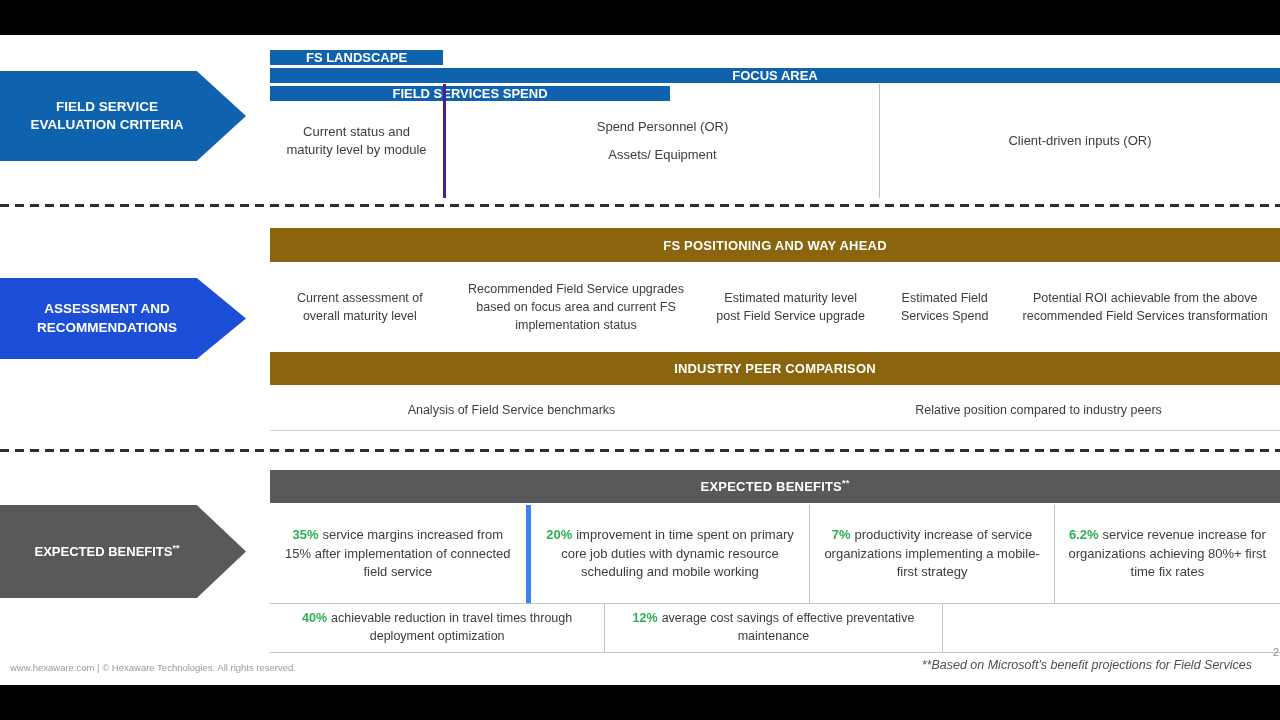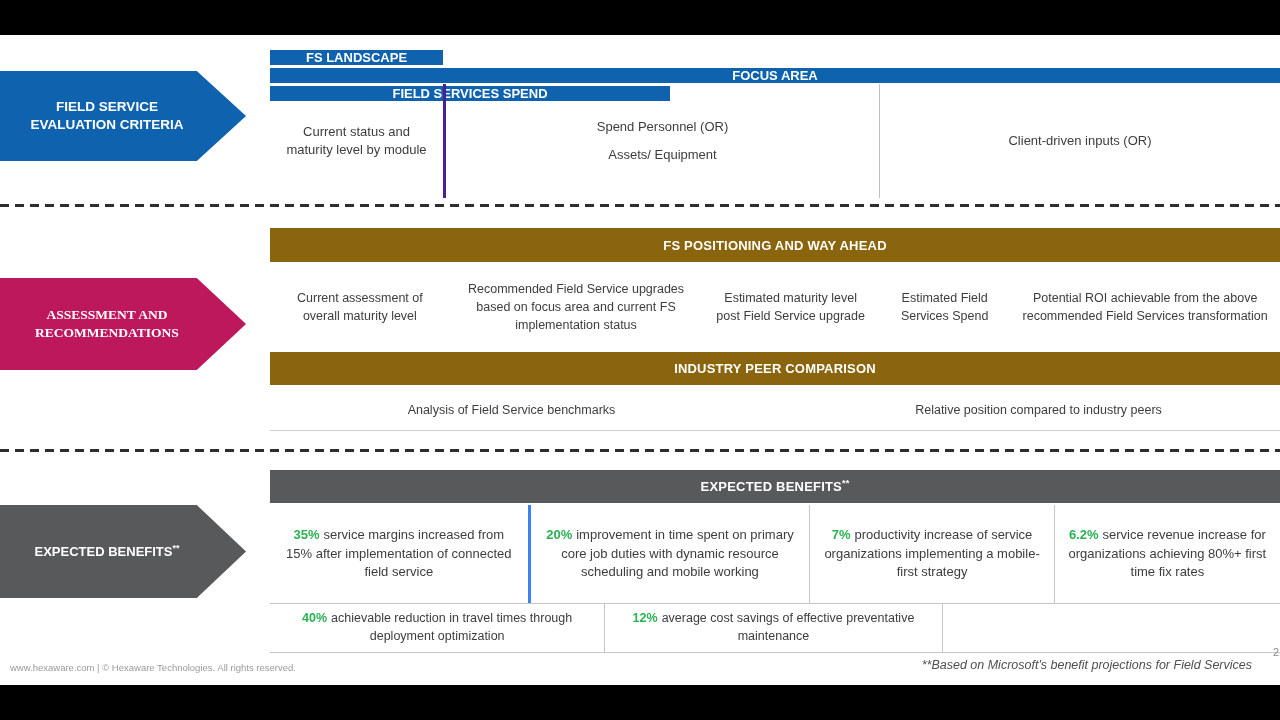--- a/index.html
+++ b/index.html
@@ -11,21 +11,21 @@
 
   
   .arrow {
     position:absolute; left:0; width:246px; box-sizing:border-box;
     color:#fff; font-weight:bold; font-size:13.5px; line-height:1.35;
     display:flex; align-items:center; justify-content:center; text-align:center;
     clip-path:polygon(0 0, 80% 0, 100% 50%, 80% 100%, 0 100%);
     padding:0 46px 0 14px;
   }
   .arrow-blue { top:36px;  height:90px; background:#0f62ae; }
-  .arrow-gold { top:243px; height:92px; background:#be185d;font-family:Liberation Serif, serif; }
+  .arrow-gold { top:243px; height:81px; background:#1d4ed8; }
   .arrow-gray { top:470px; height:93px; background:#58595b; font-size:13px; }
   sup { font-size:9px; }
 
   
   .t1-header { position:absolute; left:270px; top:15px; width:1010px; height:32px; display:flex; gap:3px;flex-direction:column; }
   .t1-header .hcell {
     background:#0f62ae; color:#fff; font-weight:bold; font-size:13px;
     display:flex; align-items:center; justify-content:center;
   }
   .hc1 { width:173px; } .hc2 { flex:1; } .hc3 { width:400px; }
@@ -73,21 +73,21 @@
 
   
   .benrow { position:absolute; left:270px; width:1010px; display:flex; border-bottom:1px solid #c6c6c6; }
   .ben1 { top:470px; height:98px; }
   .ben2 { top:568px; height:49px; }
   .bencell {
     display:flex; align-items:center; justify-content:center; text-align:center;
     font-size:13px; color:#3d3d3d; line-height:1.42; padding:2px 10px; box-sizing:border-box;
   }
   .ben2 .bencell { font-size:12.5px; }
-  .r1c1 { width:25.8%; border-right:3px solid #3b82f6; }
+  .r1c1 { width:25.8%; border-right:5px solid #3b82f6; }
   .r1c2 { width:27.7%; border-right:1px solid #c6c6c6; }
   .r1c3 { width:24.2%; border-right:1px solid #c6c6c6; }
   .r1c4 { flex:1; }
   .r2c1 { width:33.2%; border-right:1px solid #c6c6c6; }
   .r2c2 { width:33.4%; border-right:1px solid #c6c6c6; }
   .r2c3 { flex:1; }
   .pct { color:#2bb152; font-weight:bold; margin-right:4px; white-space:nowrap; }
 
   
   .footer-left { position:absolute; left:10px; top:627px; font-size:9.5px; color:#9a9a9a; }

